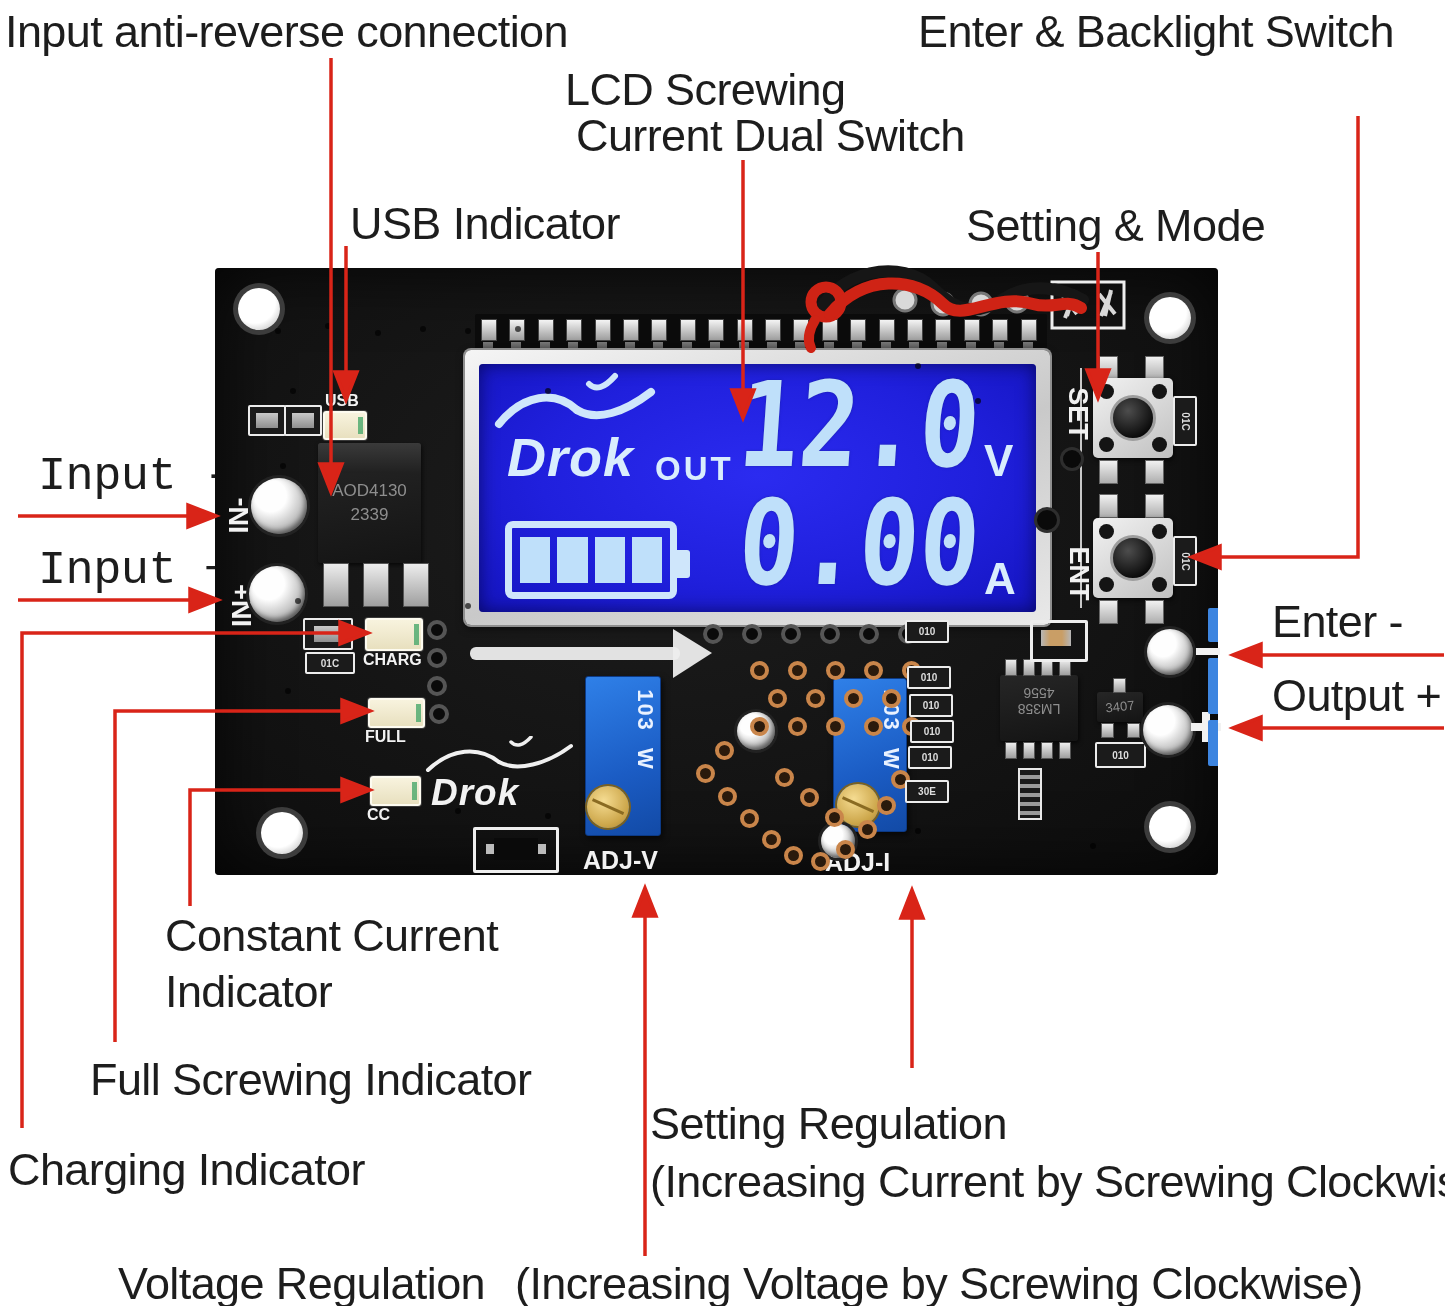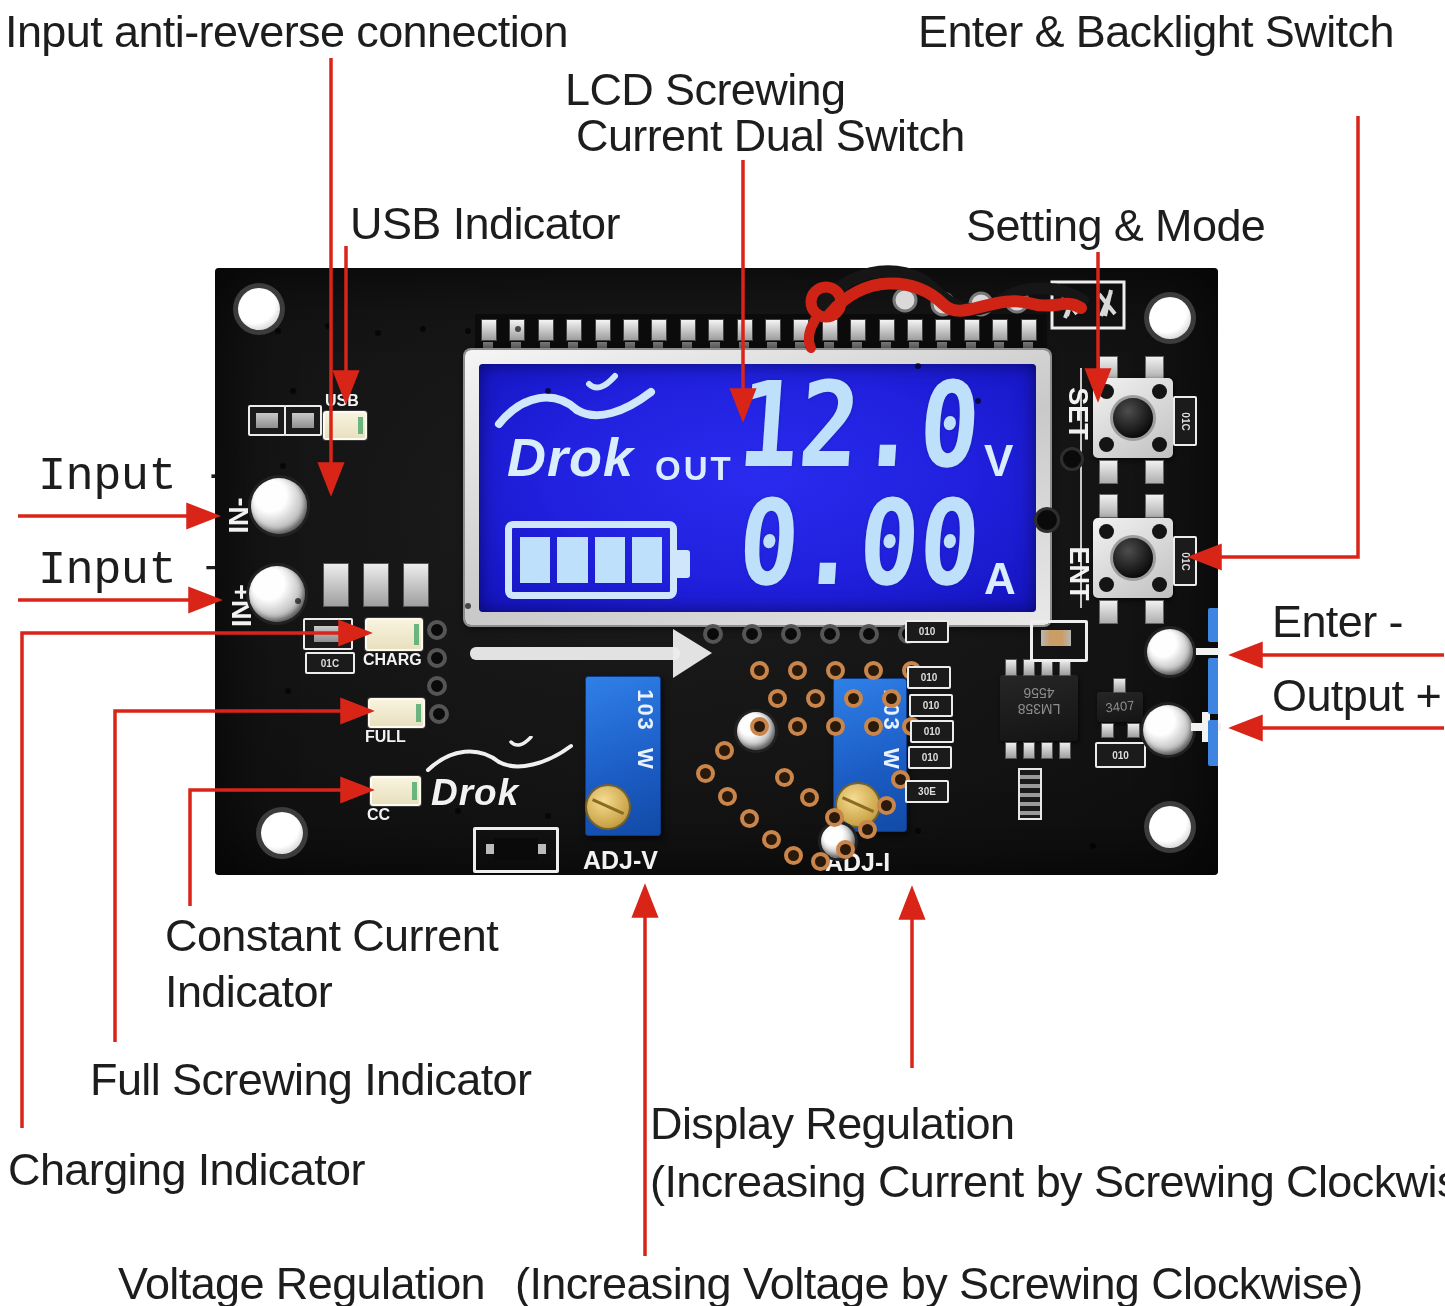--- a/index.html
+++ b/index.html
@@ -84,21 +84,21 @@
   <div class="lbl" style="left:350px;top:198px">USB Indicator</div>
   <div class="lbl" style="left:966px;top:200px">Setting &amp; Mode</div>
   <div class="lbl big" style="left:38px;top:450px">Input -</div>
   <div class="lbl big" style="left:38px;top:544px">Input +</div>
   <div class="lbl" style="left:1272px;top:596px">Enter -</div>
   <div class="lbl" style="left:1272px;top:670px">Output +</div>
   <div class="lbl" style="left:165px;top:910px">Constant Current</div>
   <div class="lbl" style="left:165px;top:966px">Indicator</div>
   <div class="lbl" style="left:90px;top:1054px">Full Screwing Indicator</div>
   <div class="lbl" style="left:8px;top:1144px">Charging Indicator</div>
-  <div class="lbl" style="left:650px;top:1098px">Display Regulation</div>
+  <div class="lbl" style="left:650px;top:1098px">Setting Regulation</div>
   <div class="lbl" style="left:650px;top:1156px">(Increasing Current by Screwing Clockwise)</div>
   <div class="lbl" style="left:118px;top:1258px">
       <span>Voltage Regulation</span><span style="display:inline-block;width:30px"></span><span>(Increasing Voltage by Screwing Clockwise)</span>
   </div>
 
   <div id="board">
 
     <div class="hole" style="left:23px;top:20px;width:42px;height:42px"></div>
     <div class="hole" style="left:934px;top:29px;width:42px;height:42px"></div>
     <div class="hole" style="left:46px;top:544px;width:42px;height:42px"></div>
@@ -203,20 +203,25 @@
         <div class="resband"></div>
       </div>
     <div class="silk" style="left:110px;top:124px;font-size:16px">USB</div>
     <div class="led" style="left:108px;top:143px;width:40px;height:25px"></div>
 
     <div class="silk" style="left:6px;top:232px;font-size:27px;transform:rotate(-90deg)">IN-</div>
     <div class="blob" style="left:36px;top:210px;width:56px;height:56px"></div>
     <div class="silk" style="left:6px;top:322px;font-size:27px;transform:rotate(-90deg)">IN+</div>
     <div class="blob" style="left:34px;top:298px;width:56px;height:56px"></div>
 
+    <div class="chip" style="left:103px;top:175px;width:103px;height:120px">
+      <div style="position:absolute;left:0;top:0;width:100%;height:30px;background:linear-gradient(180deg,#3a3a3a,#202020);border-radius:3px 3px 0 0"></div>
+      <div style="position:absolute;left:0;top:38px;width:100%;text-align:center;font:400 17px 'Liberation Sans',sans-serif;color:#8e8e8e">AOD4130</div>
+      <div style="position:absolute;left:0;top:62px;width:100%;text-align:center;font:400 17px 'Liberation Sans',sans-serif;color:#8e8e8e">2339</div>
+    </div>
     <div class="leg" style="left:108px;top:295px;width:24px;height:42px"></div>
     <div class="leg" style="left:148px;top:295px;width:24px;height:42px"></div>
     <div class="leg" style="left:188px;top:295px;width:24px;height:42px"></div>
 
     <div class="resbox" style="left:88px;top:350px;width:46px;height:28px">
         <div class="resband"></div>
       </div>
     <div class="led" style="left:150px;top:350px;width:54px;height:29px"></div>
     <div class="resbox" style="left:90px;top:384px;width:46px;height:18px">
         <span class="restxt">01C</span>

